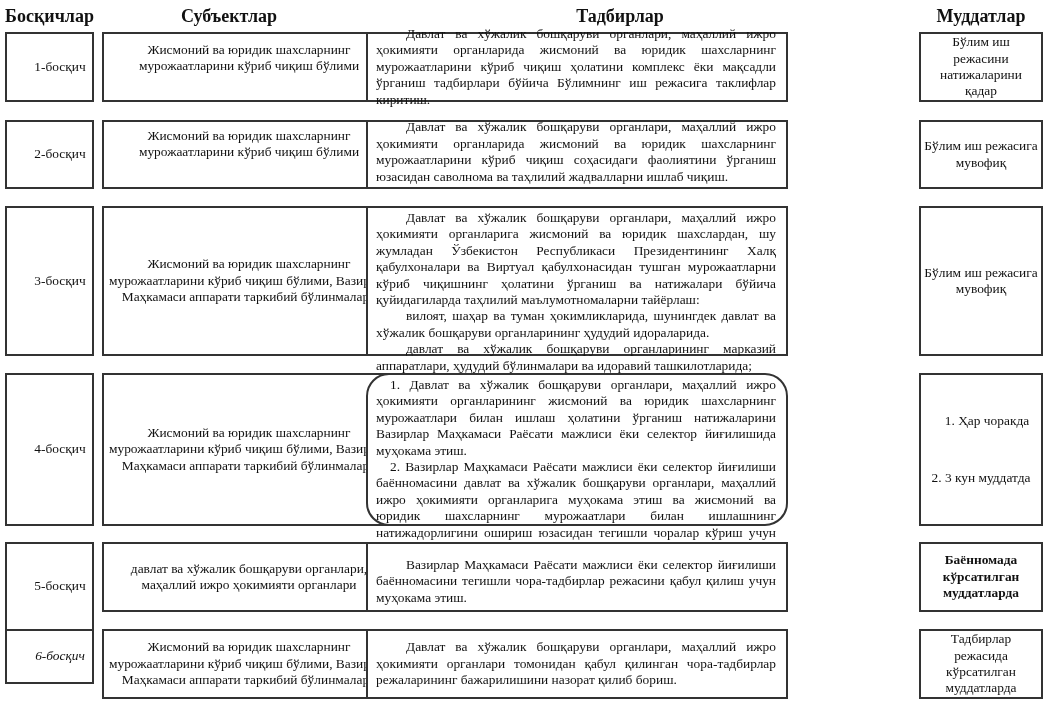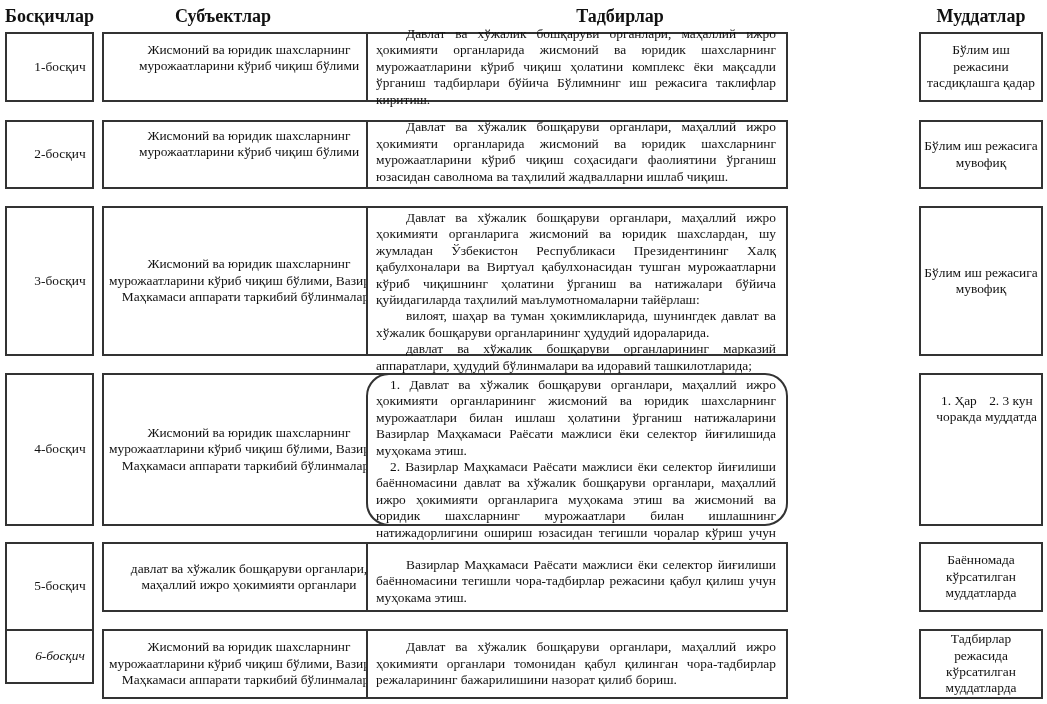--- a/index.html
+++ b/index.html
@@ -9,44 +9,44 @@
   .box { position: absolute; border: 2px solid #333; box-sizing: border-box; background: #fff;
          display: flex; align-items: center; justify-content: center; font-size: 13.4px; line-height: 16.4px; padding-left: 21px; }
   .c1 { left: 5px; width: 89px; }
   .c2 { left: 102px; width: 294px; text-align: center; padding: 0 1px; }
   .c3 { left: 366px; width: 422px; padding: 0 10px 0 8px; justify-content: flex-start; }
   .c4 { left: 919px; width: 124px; text-align: center; padding: 0 2px; }
   .c3 .txt { width: 100%; text-align: justify; }
   .c3 .txt p { margin: 0; text-indent: 30px; }
   .c3.numbered .txt p { text-indent: 14px; }
   .c3.top { align-items: flex-start; padding-top: 2px; }
-  .c4 .lines { display: flex; flex-direction: row; height: 100%; justify-content: space-around; padding: 18px 0; box-sizing: border-box; }
+  .c4 .lines { display: flex; flex-direction: column; height: 100%; justify-content: space-around; padding: 18px 0; box-sizing: border-box; }
 </style>
 </head>
 <body>
 
 <div class="hdr" style="left:5px;width:89px;">Босқичлар</div>
-<div class="hdr" style="left:96px;width:254px;">Субъектлар</div>
+<div class="hdr" style="left:102px;width:254px;">Субъектлар</div>
 <div class="hdr" style="left:366px;width:508px;">Тадбирлар</div>
 <div class="hdr" style="left:919px;width:124px;">Муддатлар</div>
 
 <div>
   <div class="box c1" style="top:32px;height:70px;">
       <span>1-босқич</span>
     </div>
   <div class="box c2" style="top:32px;height:70px;align-items:flex-start;padding-top:8px;">
       <span>Жисмоний ва юридик шахсларнинг мурожаатларини кўриб чиқиш бўлими</span>
     </div>
   <div class="box c3" style="top:32px;height:70px;">
       <div class="txt">
         <p>Давлат ва хўжалик бошқаруви органлари, маҳаллий ижро ҳокимияти органларида жисмоний ва юридик шахсларнинг мурожаатларини кўриб чиқиш ҳолатини комплекс ёки мақсадли ўрганиш тадбирлари бўйича Бўлимнинг иш режасига таклифлар киритиш.</p>
       </div>
     </div>
   <div class="box c4" style="top:32px;height:70px;">
-      <span>Бўлим иш режасини тасдиқлашга қадар</span>
+      <span>Бўлим иш режасини натижаларини қадар</span>
     </div>
 </div>
 
 <div>
   <div class="box c1" style="top:120px;height:69px;">
       <span>2-босқич</span>
     </div>
   <div class="box c2" style="top:120px;height:69px;align-items:flex-start;padding-top:6px;">
       <span>Жисмоний ва юридик шахсларнинг мурожаатларини кўриб чиқиш бўлими</span>
     </div>
@@ -105,21 +105,21 @@
       <span>5-босқич</span>
     </div>
   <div class="box c2" style="top:542px;height:70px;">
       <span>давлат ва хўжалик бошқаруви органлари, маҳаллий ижро ҳокимияти органлари</span>
     </div>
   <div class="box c3" style="top:542px;height:70px;align-items:flex-start;padding-top:13px;">
       <div class="txt">
         <p>Вазирлар Маҳкамаси Раёсати мажлиси ёки селектор йиғилиши баённомасини тегишли чора-тадбирлар режасини қабул қилиш учун муҳокама этиш.</p>
       </div>
     </div>
-  <div class="box c4" style="top:542px;height:70px;">
+  <div class="box c4" style="top:542px;height:70px;font-weight:bold;">
       <span>Баённомада кўрсатилган муддатларда</span>
     </div>
 </div>
 
 <div>
   <div class="box c1" style="top:629px;height:55px;font-style:italic;">
       <span>6-босқич</span>
     </div>
   <div class="box c2" style="top:629px;height:70px;">
       <span>Жисмоний ва юридик шахсларнинг мурожаатларини кўриб чиқиш бўлими, Вазирлар Маҳкамаси аппарати таркибий бўлинмалари</span>

